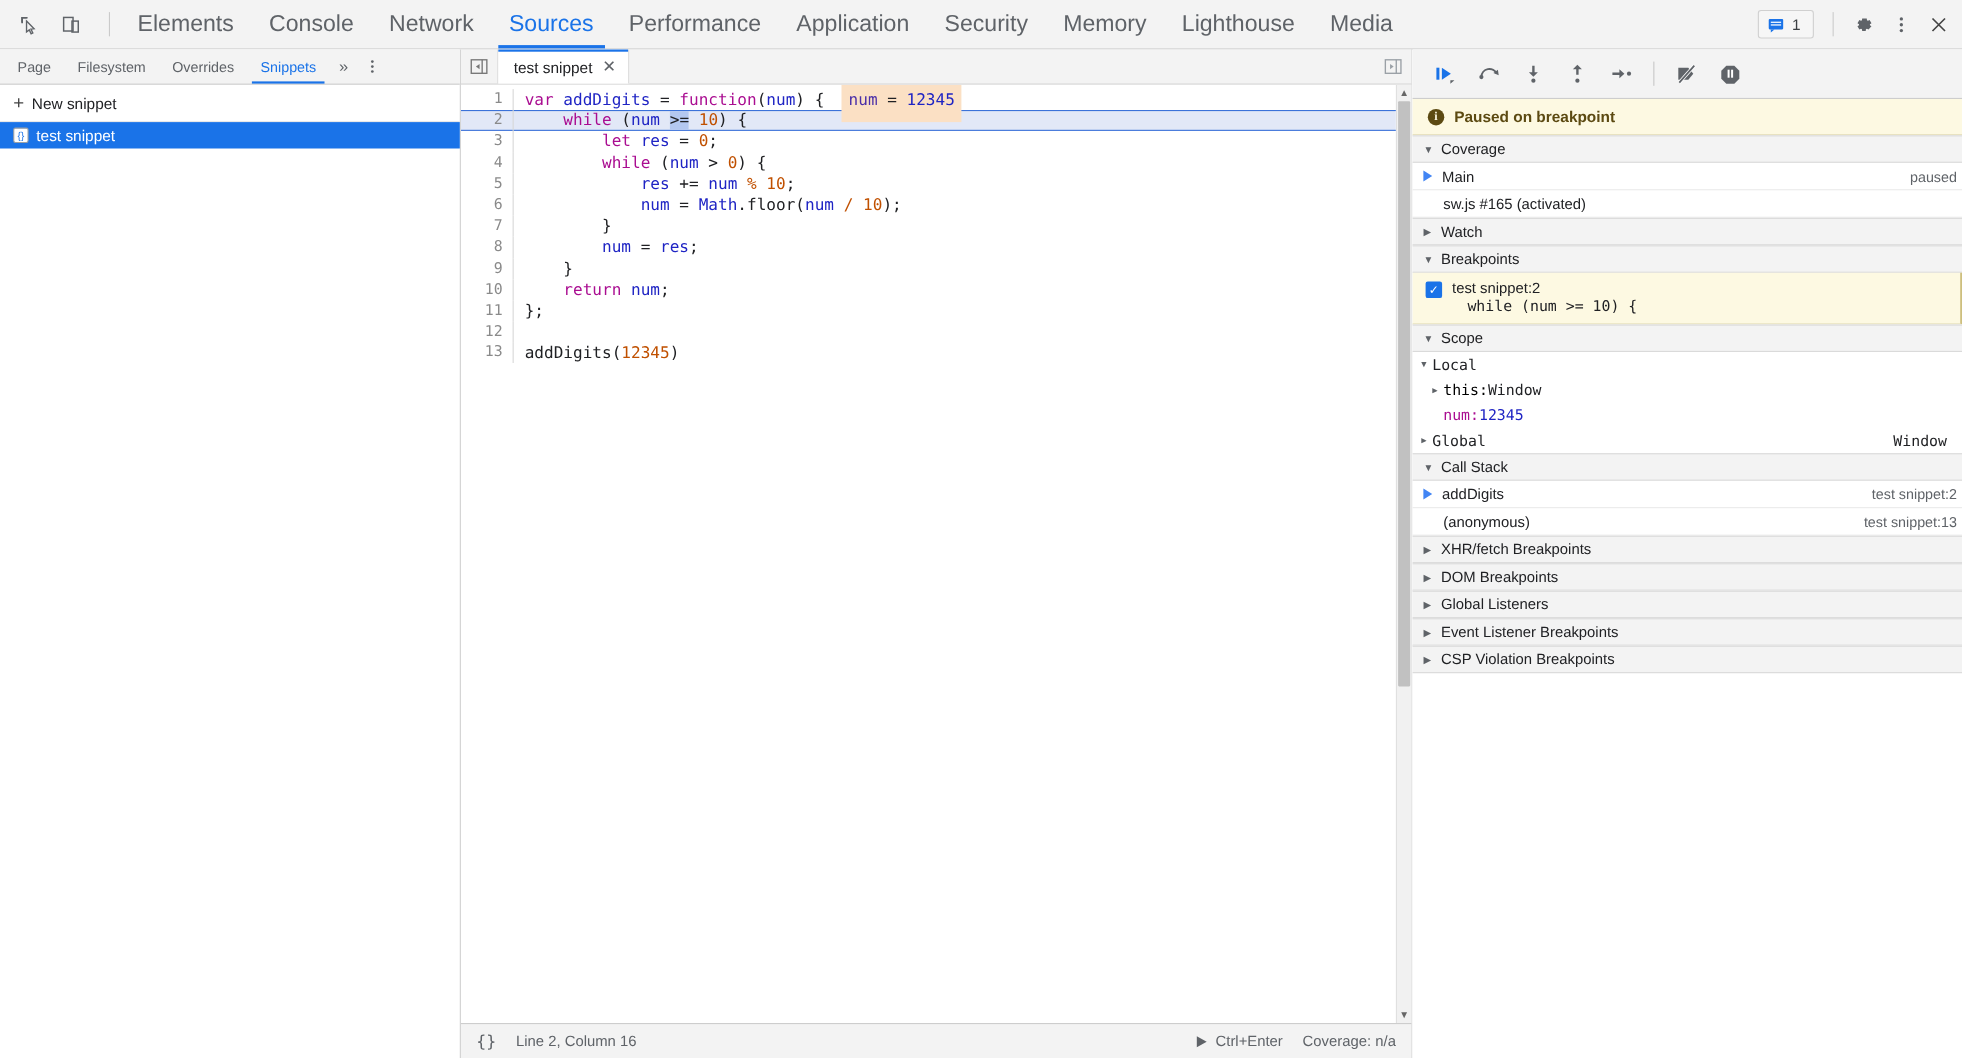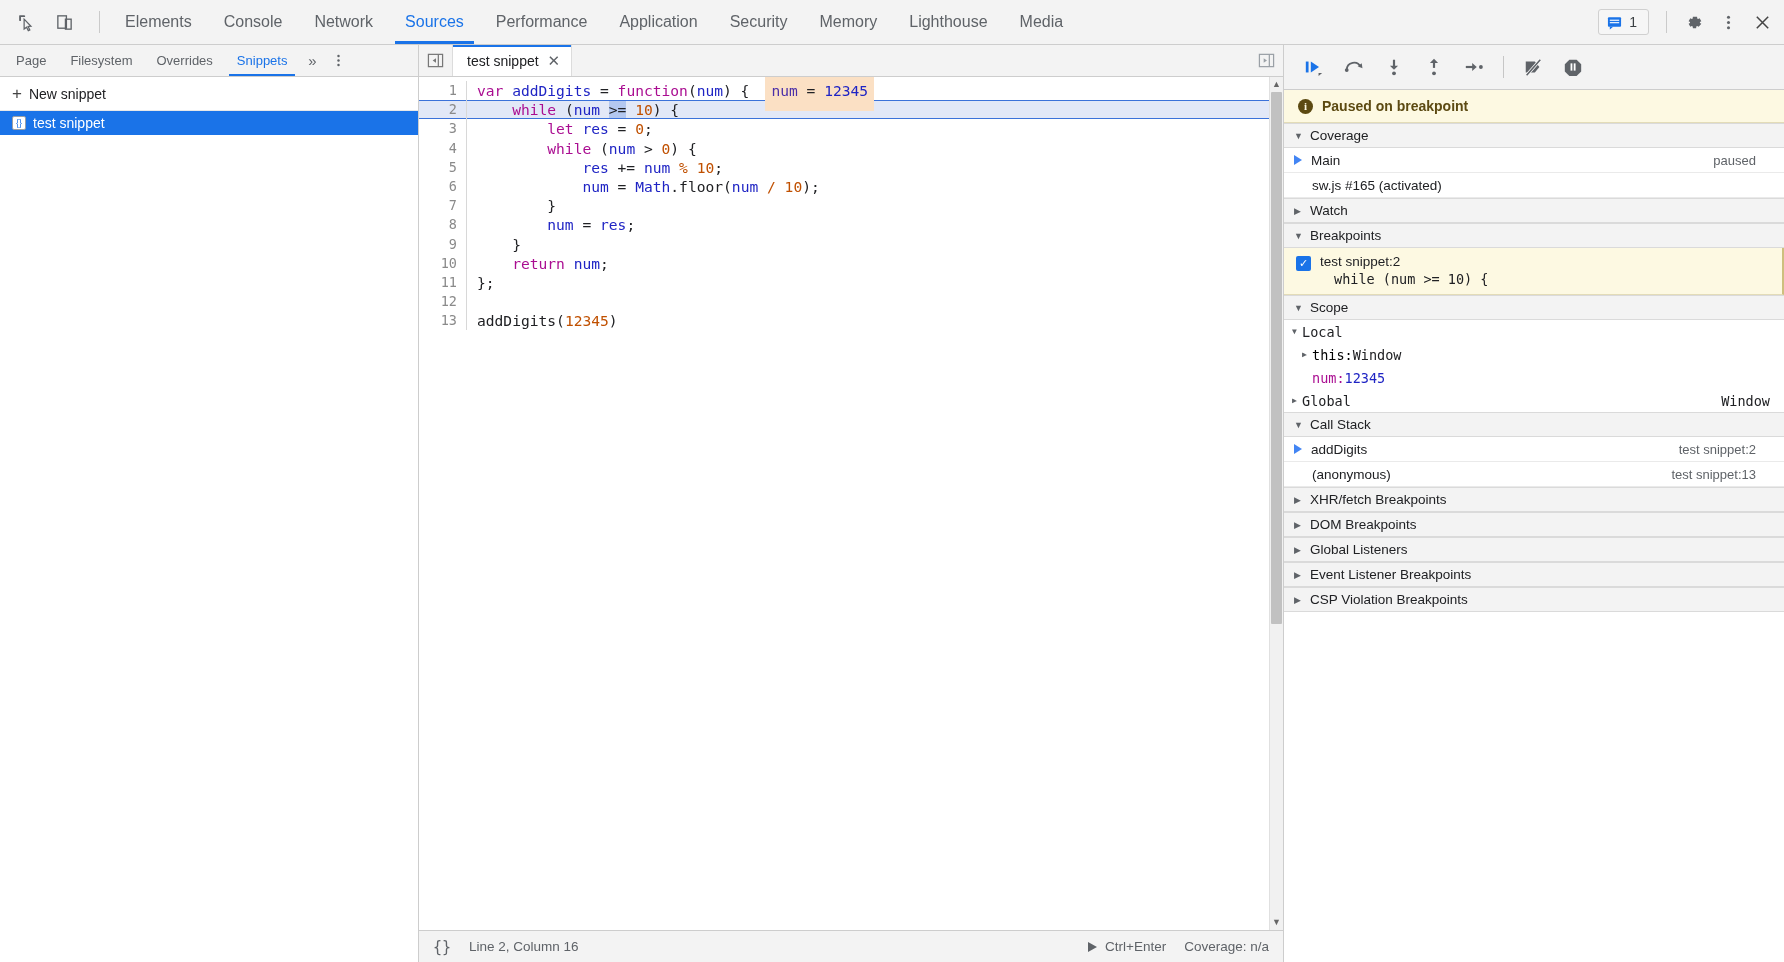--- a/index.html
+++ b/index.html
@@ -30,21 +30,21 @@
     width: 32px; height: 32px;
     display: flex; align-items: center; justify-content: center;
     border-radius: 3px;
     cursor: pointer;
   }
   .tb-sep { width: 1px; background: #cacaca; margin: 11px 9px; align-self: stretch; }
   .panel-tabs { display: flex; align-items: stretch; flex: 1; }
   .panel-tab {
     display: flex; align-items: center;
     padding: 0 16px;
-    font-size: 16px;
+    font-size: 21px;
     color: #5f6368;
     cursor: pointer;
     position: relative;
     white-space: nowrap;
   }
   .panel-tab.active { color: #1a73e8; }
   .panel-tab.active::after {
     content: "";
     position: absolute;
     left: 6px; right: 6px; bottom: 0;
@@ -301,21 +301,21 @@
     border-top: 1px solid #dadada;
     font-size: 13.5px;
     color: #202124;
     cursor: pointer;
     user-select: none;
   }
   .tri { font-size: 9px; color: #5f6368; width: 9px; flex: none; }
   .list-row {
     display: flex; align-items: center;
     min-height: 25px;
-    padding-left: 10px; padding-right: 28px;
+    padding-left: 10px; padding-right: 5px;
     font-size: 13.5px;
     border-bottom: 1px solid #eaeaea;
     cursor: pointer;
   }
   .row-indent { padding-left: 28px; }
   .row-right { margin-left: auto; color: #5f6368; font-size: 13px; }
   .blue-arrow {
     width: 0; height: 0; flex: none;
     border-left: 8px solid #4285f4;
     border-top: 5px solid transparent;

